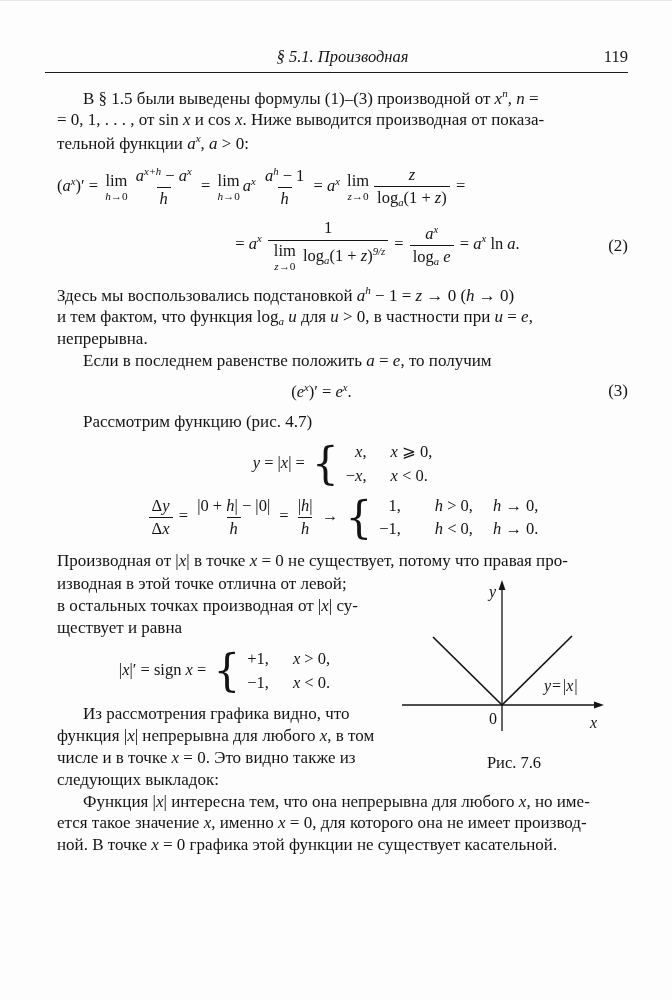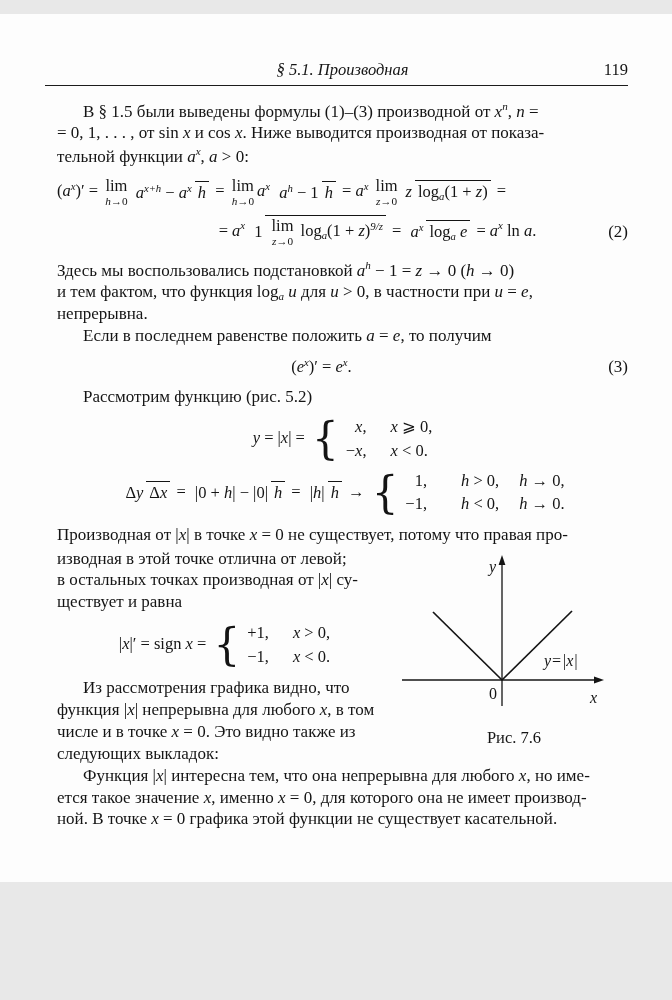--- a/index.html
+++ b/index.html
@@ -1,18 +1,18 @@
 <!DOCTYPE html>
 <html><head>
 <meta charset="utf-8">
 <style>
   * { margin:0; padding:0; box-sizing:border-box; }
   html,body { background:#e8e8e8; }
   .page {
-    width:672px; height:868px; margin:14px auto; overflow:hidden;
+    width:672px; height:1000px; margin:1px auto; overflow:hidden;
     background:#fdfdfd; color:#141414;
     font-family:"Liberation Serif","DejaVu Serif","DejaVu Sans",serif;
     font-size:17px; padding:44px 44px 0 57px; position:relative;
   }
   
   .pagehead { position:relative; text-align:center; padding-top:2px; }
   .headtitle { font-style:italic; font-size:16.5px; }
   .pagenum { position:absolute; right:0; top:2px; font-size:16.5px; }
   .rule { border-top:1.6px solid #1c1c1c; margin:5px 0 0 -12px; width:calc(100% + 12px); }
   .headspace { height:13px; }
@@ -25,21 +25,21 @@
   .disp { margin:9px 0; }
   .dcenter { text-align:center; }
   .lineGap { margin-top:7px; }
   .shift { padding-left:112px; }
   .eqrow { display:flex; align-items:center; }
   .eqmain { flex:1; text-align:center; }
   .eqno { flex:none; width:42px; text-align:right; }
   .r-it { font-style:italic; }
   .r-sup { font-size:0.65em; vertical-align:0.6em; font-style:italic; }
   .r-sub { font-size:0.65em; vertical-align:-0.25em; font-style:italic; }
-  .frac { display:inline-flex; flex-direction:row; align-items:center;
+  .frac { display:inline-flex; flex-direction:column; align-items:center;
           vertical-align:middle; margin:0 2px; line-height:1.22; }
   .num,.den { padding:1px 3px; display:block; }
   .den { border-top:1.2px solid #141414; }
   .limb { display:inline-flex; flex-direction:column; align-items:center;
           vertical-align:middle; margin:0 3px; line-height:1.05; }
   .limt { font-style:normal; }
   .limu { font-size:0.68em; margin-top:2px; }
   .cases { display:inline-flex; align-items:center; vertical-align:middle; margin-left:3px; }
   .brace { font-family:"DejaVu Serif","DejaVu Sans",serif; font-size:42px; line-height:1;
            transform:scaleY(1.08); margin-right:7px; font-style:normal; font-weight:400; }
@@ -120,21 +120,21 @@
 непрерывна.</p>
   <p class="para indent">Если в последнем равенстве положить <span class="r-it">a</span> = <span class="r-it">e</span>, то получим</p>
 
   <div class="disp">
     <div class="eqrow">
       <div class="eqmain fm nowrap">(<span class="r-it">e</span><span class="r-sup">x</span>)′ = <span class="r-it">e</span><span class="r-sup">x</span>.</div>
       <div class="eqno">(3)</div>
     </div>
   </div>
 
-  <p class="para indent">Рассмотрим функцию (рис. 5.2)</p>
+  <p class="para indent">Рассмотрим функцию (рис. 4.7)</p>
 
   <div class="disp dcenter fm nowrap"><span class="r-it">y</span> = |<span class="r-it">x</span>| = <span class="cases">
         <span class="brace">{</span>
         <span class="ctab cols2">
           <span class="cell c0"><span class="r-it">x</span>,</span>
           <span class="cell c1"><span class="r-it">x</span> ⩾ 0,</span>
           <span class="cell c0">−<span class="r-it">x</span>,</span>
           <span class="cell c1"><span class="r-it">x</span> &lt; 0.</span>
         </span>
       </span></div>

